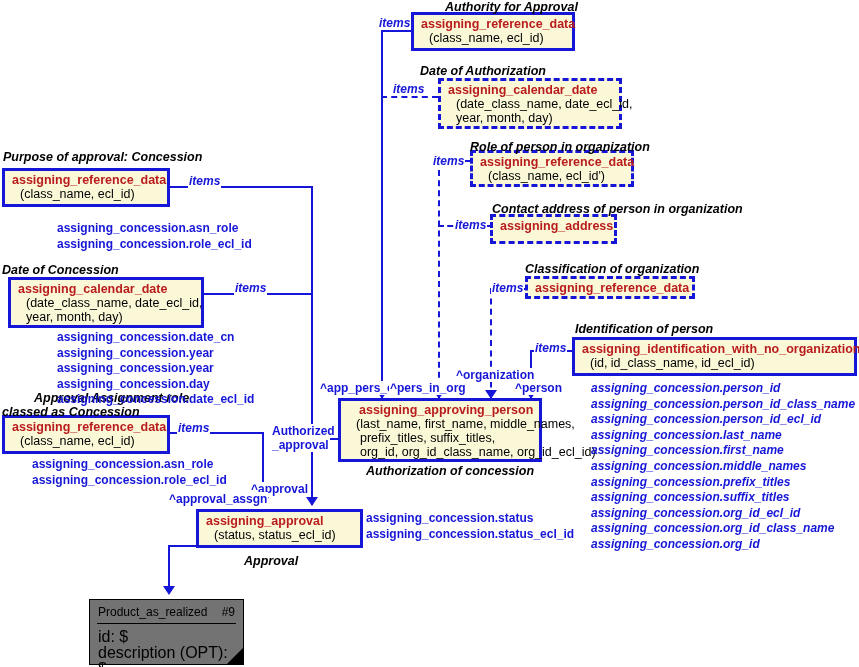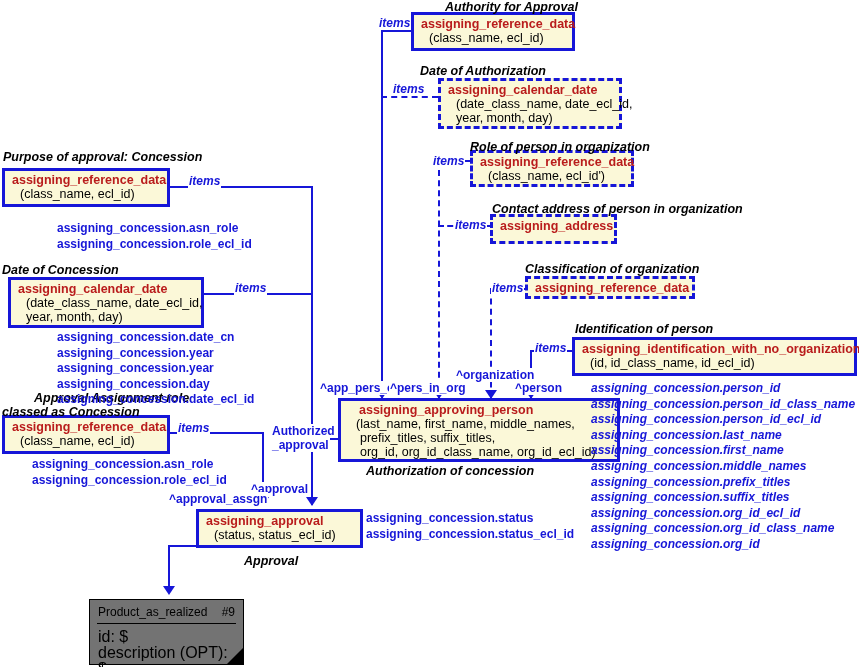--- a/index.html
+++ b/index.html
@@ -168,21 +168,21 @@
   <div class="blab" style="left:177px;top:421px;">items</div>
   <div class="ebox" style="left:2px;top:415px;width:168px;height:39px;">
     <div class="ename">assigning_reference_data</div>
     <div class="eattr">(class_name, ecl_id)</div>
   </div>
   <div class="alist" style="left:32px;top:457px;">
     <div>assigning_concession.asn_role</div>
     <div>assigning_concession.role_ecl_id</div>
   </div>
 
-  <div class="ebox" style="left:338px;top:398px;width:282px;height:64px;">
+  <div class="ebox" style="left:338px;top:398px;width:204px;height:64px;">
     <div class="ename" style="padding-left:11px;">assigning_approving_person</div>
     <div class="eattr" style="padding-left:8px;">(last_name, first_name, middle_names,</div>
     <div class="eattr" style="padding-left:12px;">prefix_titles, suffix_titles,</div>
     <div class="eattr" style="padding-left:12px;">org_id, org_id_class_name, org_id_ecl_id)</div>
   </div>
   <div class="cap" style="left:366px;top:464px;">Authorization of concession</div>
 
   <div class="ebox" style="left:196px;top:509px;width:167px;height:39px;">
     <div class="ename">assigning_approval</div>
     <div class="eattr">(status, status_ecl_id)</div>

